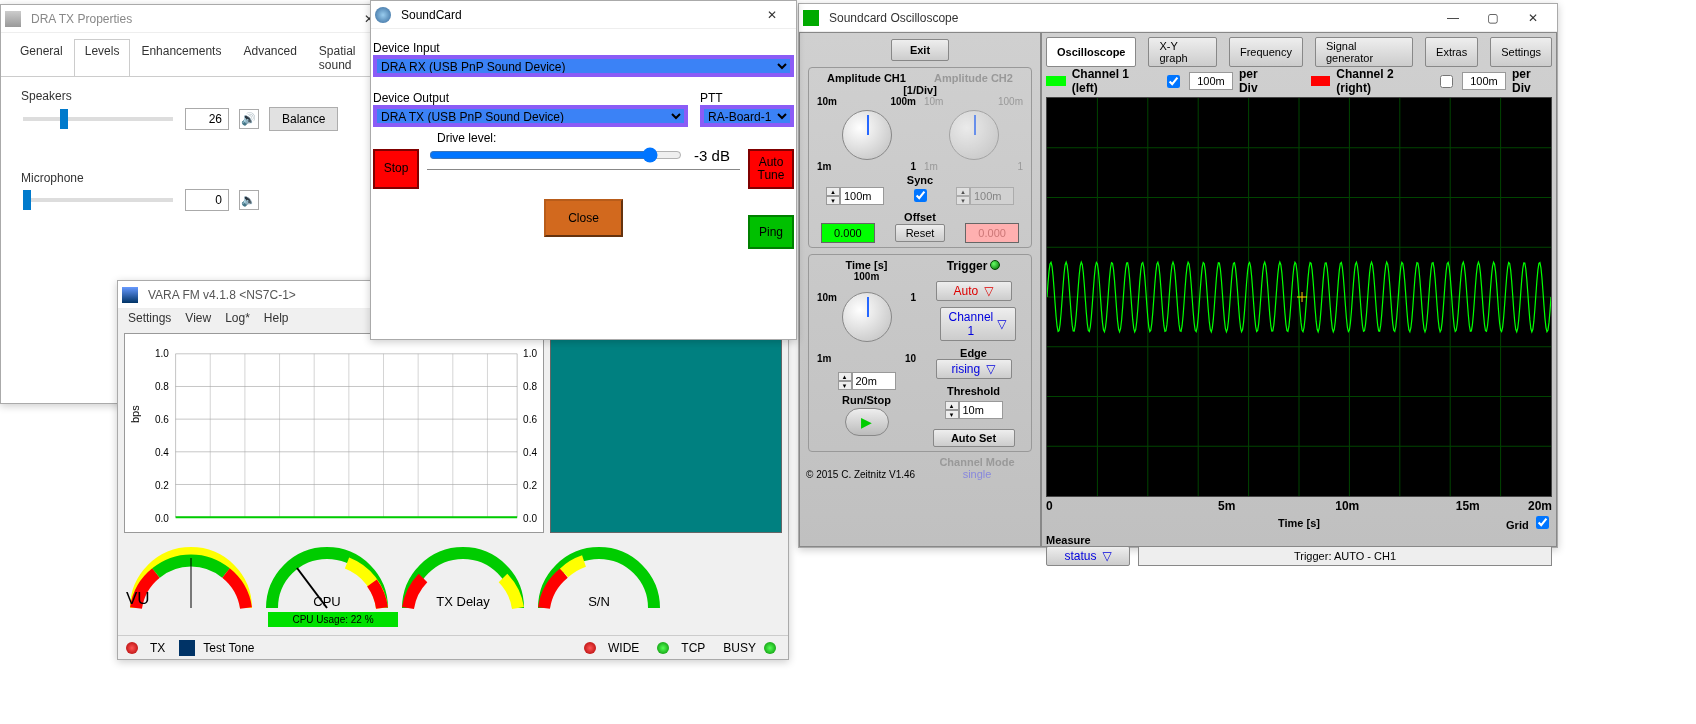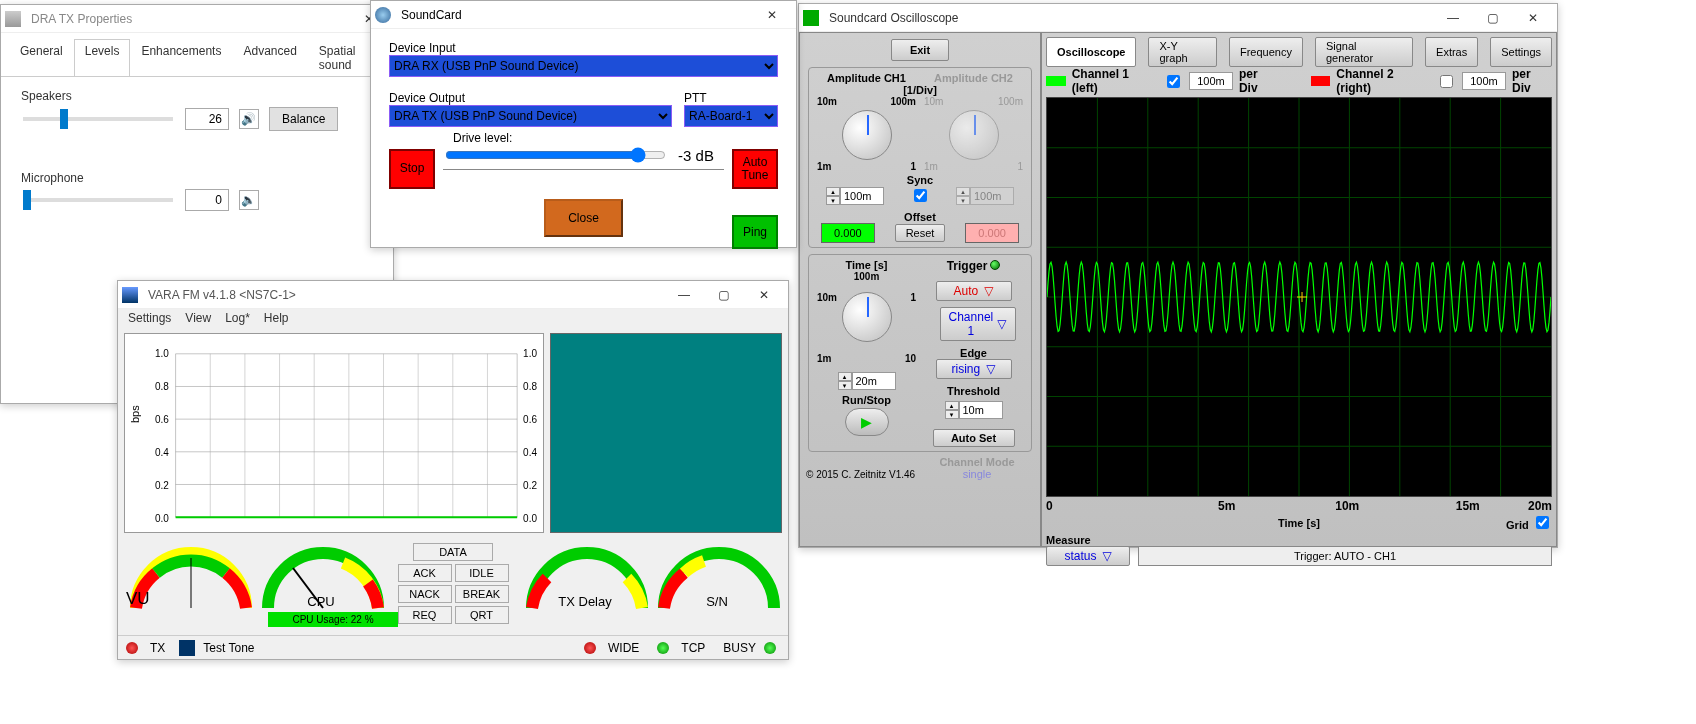--- a/index.html
+++ b/index.html
@@ -11,21 +11,21 @@
   .titlebar .icon { width: 16px; height: 16px; margin-right: 6px; display: inline-block; }
   .tabstrip { display: flex; border-bottom: 1px solid #ccc; padding: 6px 8px 0 8px; }
   .tab { padding: 4px 10px; border: 1px solid transparent; border-bottom: none; color: #333; }
   .tab.active { border-color: #ccc; background: #fff; text-align: center; }
   .panel { padding: 12px 20px; }
   .field-label { color: #333; }
   .slider { -webkit-appearance: none; height: 4px; background: #ddd; }
   .slider::-webkit-slider-thumb { -webkit-appearance: none; width: 8px; height: 20px; background: #007acc; }
   .textbox { border: 1px solid #aaa; background: #fff; height: 22px; padding: 0 6px; text-align: right; }
   .btn { border: 1px solid #adadad; background: #e1e1e1; padding: 4px 12px; }
-  select.combo { width: 100%; border: 1px solid #8b5cf6; height: 22px; background: #1d4ed8; }
+  select.combo { width: 100%; border: 4px solid #8b5cf6; height: 22px; background: #3b82f6; }
   .red-btn { background: #ff0000; color: #000; border: 2px solid #800000; width: 46px; height: 40px; font-size: 11px; display: flex; align-items: center; justify-content: center; text-align: center; line-height: 1.1; }
   .orange-btn { background: #d2691e; color: #000; border: 2px outset #b85c1a; padding: 10px 22px; }
   .green-btn { background: #00c000; color: #000; border: 2px solid #008000; width: 46px; height: 34px; font-size: 11px; display: flex; align-items: center; justify-content: center; }
   .scope-panel { background: linear-gradient(#d0d0d0,#c0c0c0); border: 1px solid #888; }
   .knob { width: 50px; height: 50px; border-radius: 50%; background: radial-gradient(circle at 35% 35%, #fff, #bbb); border: 1px solid #888; position: relative; }
   .knob::after { content: ""; position: absolute; width: 2px; height: 20px; background: #2667ff; top: 4px; left: 50%; transform-origin: 50% 21px; }
   .scope-btn { background: linear-gradient(#eee,#ccc); border: 1px solid #888; border-radius: 2px; padding: 2px 10px; font-size: 11px; display: inline-flex; align-items: center; justify-content: center; }
   .scope-btn.red { color: #d00; }
   .scope-btn.blue { color: #00d; }
   .spinner { display: inline-flex; align-items: center; }
@@ -68,27 +68,27 @@
     <div style="height:40px;"></div>
     <div class="field-label">Microphone</div>
     <div style="display:flex; align-items:center; gap:10px; margin-top:4px;">
       <input type="range" class="slider" min="0" max="100" value="0" style="width: 150px;">
       <input class="textbox" style="width: 44px;" value="0">
       <span style="width:20px;height:20px;border:1px solid #aaa;display:flex;align-items:center;justify-content:center;color:#007acc;">🔈</span>
     </div>
   </div>
 </div>
 
-<div class="window" style="left:370px; top:0; width:427px; height:248px; z-index:30;">
+<div class="window" style="left:370px; top:0; width:427px; height:340px; z-index:30;">
   <div class="titlebar">
     <span class="icon" style="background:radial-gradient(#9ce,#369);border-radius:50%;"></span>
     <span class="title" style="color:#000;">SoundCard</span>
     <span class="wbtn">✕</span>
   </div>
-  <div style="padding:12px 18px;">
+  <div style="padding:12px 2px;">
     <div>Device Input</div>
     <select class="combo">
       <option>DRA RX (USB PnP Sound Device)</option>
     </select>
     <div style="display:flex; gap:12px; margin-top:14px;">
       <div style="flex:1;">
         <div>Device Output</div>
         <select class="combo">
           <option>DRA TX (USB PnP Sound Device)</option>
         </select>
@@ -195,35 +195,20 @@
     </div>
     <div class="gauge">
       <svg width="130" height="70">
           <path d="M10 65 A55 55 0 0 1 120 65" fill="none" stroke="#0c0" stroke-width="12"></path>
           <path d="M85 20 A55 55 0 0 1 120 65" fill="none" stroke="#ff0" stroke-width="12"></path>
           <path d="M110 40 A55 55 0 0 1 120 65" fill="none" stroke="#f00" stroke-width="12"></path>
           <line x1="65" y1="65" x2="35" y2="25" stroke="#000" stroke-width="2"></line>
         </svg>
       <div style="position:absolute;width:100%;text-align:center;bottom:4px;font-size:13px;">CPU</div>
     </div>
-    <div style="width:130px;">
-      <div class="small-btn" style="width:80px;margin:0 auto 3px;">DATA</div>
-      <div style="display:flex;gap:3px;justify-content:center;margin-bottom:3px;">
-        <div class="small-btn">ACK</div>
-        <div class="small-btn">IDLE</div>
-      </div>
-      <div style="display:flex;gap:3px;justify-content:center;margin-bottom:3px;">
-        <div class="small-btn">NACK</div>
-        <div class="small-btn">BREAK</div>
-      </div>
-      <div style="display:flex;gap:3px;justify-content:center;">
-        <div class="small-btn">REQ</div>
-        <div class="small-btn">QRT</div>
-      </div>
-    </div>
     <div class="gauge">
       <svg width="130" height="70">
           <path d="M10 65 A55 55 0 0 1 120 65" fill="none" stroke="#0c0" stroke-width="12"></path>
           <path d="M10 65 A55 55 0 0 1 25 35" fill="none" stroke="#f00" stroke-width="12"></path>
           <path d="M105 35 A55 55 0 0 1 120 65" fill="none" stroke="#ff0" stroke-width="12"></path>
         </svg>
       <div style="position:absolute;width:100%;text-align:center;bottom:4px;font-size:13px;">TX Delay</div>
     </div>
     <div class="gauge">
       <svg width="130" height="70">

